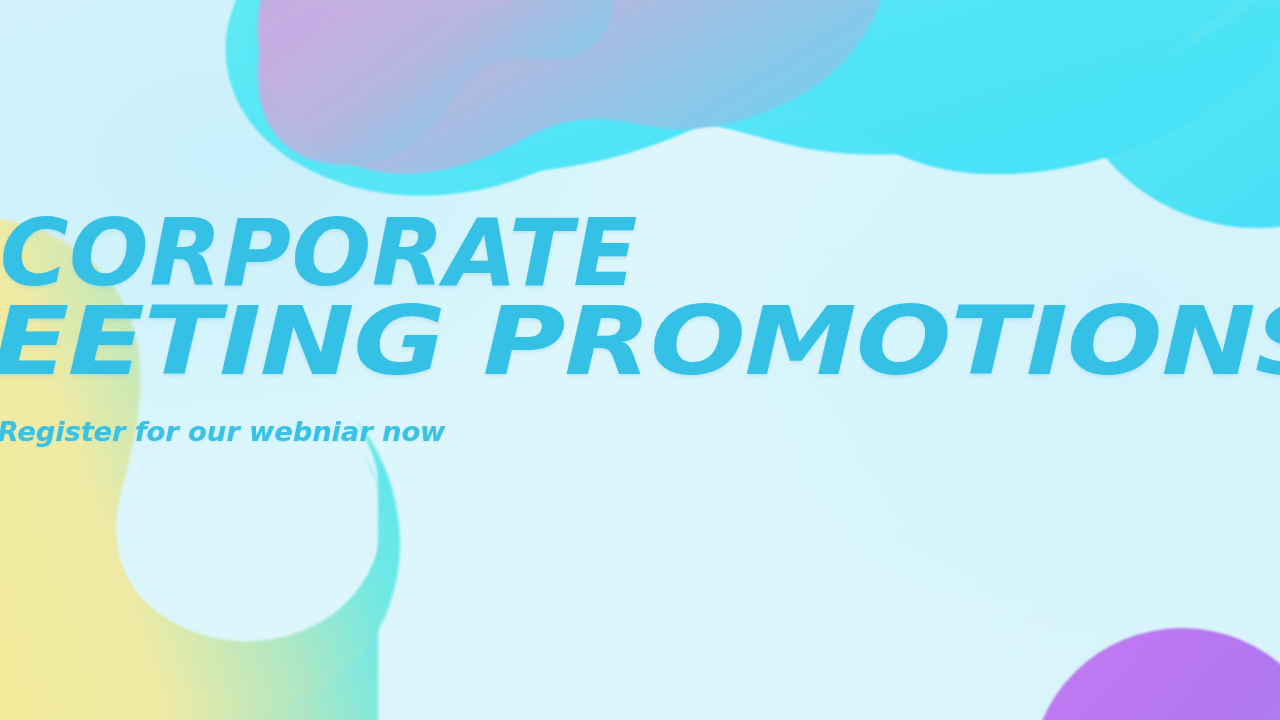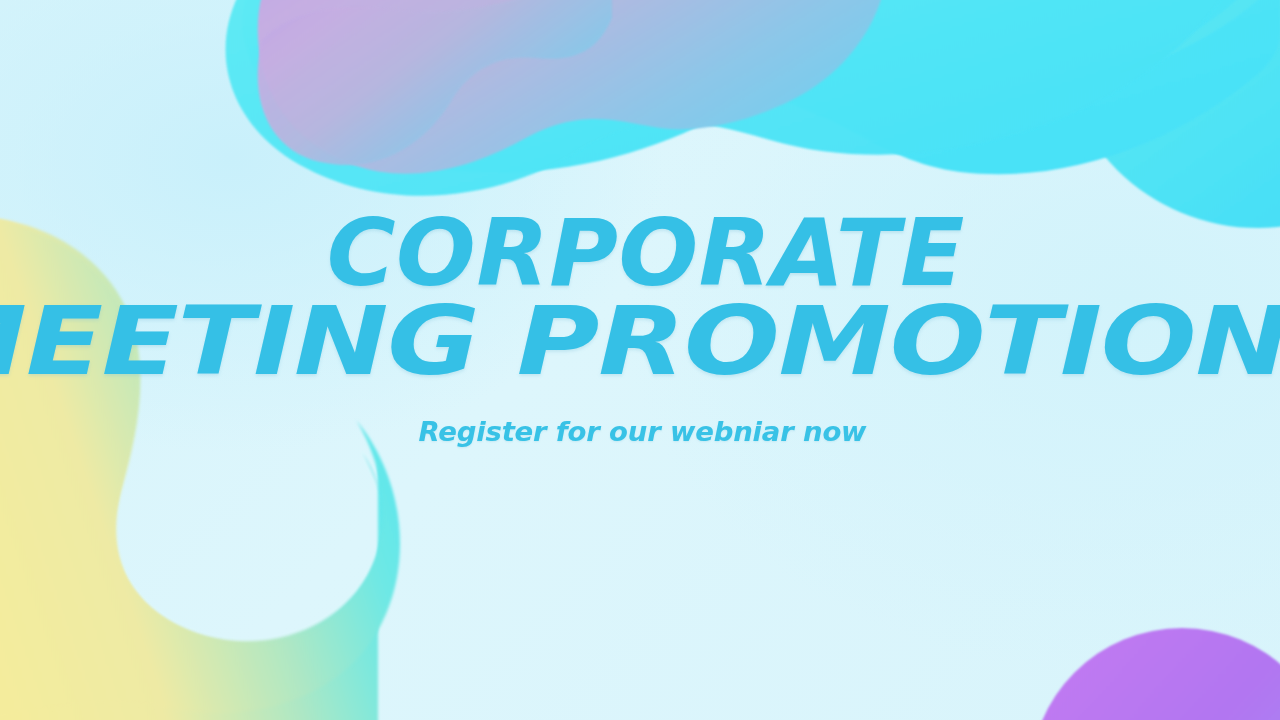--- a/index.html
+++ b/index.html
@@ -35,21 +35,21 @@
 
   
   .text-wrap {
     position:absolute;
     left:0;
     top:0;
     width:1280px;
     height:720px;
     display:flex;
     flex-direction:column;
-    align-items:center;
+    align-items:flex-start;
     justify-content:center;
     z-index:5;
     border-radius:14px;
   }
 
   .headline-1 {
     font-family:"DejaVu Sans", sans-serif;
     font-weight:700;
     font-style:italic;
     font-size:92px;

